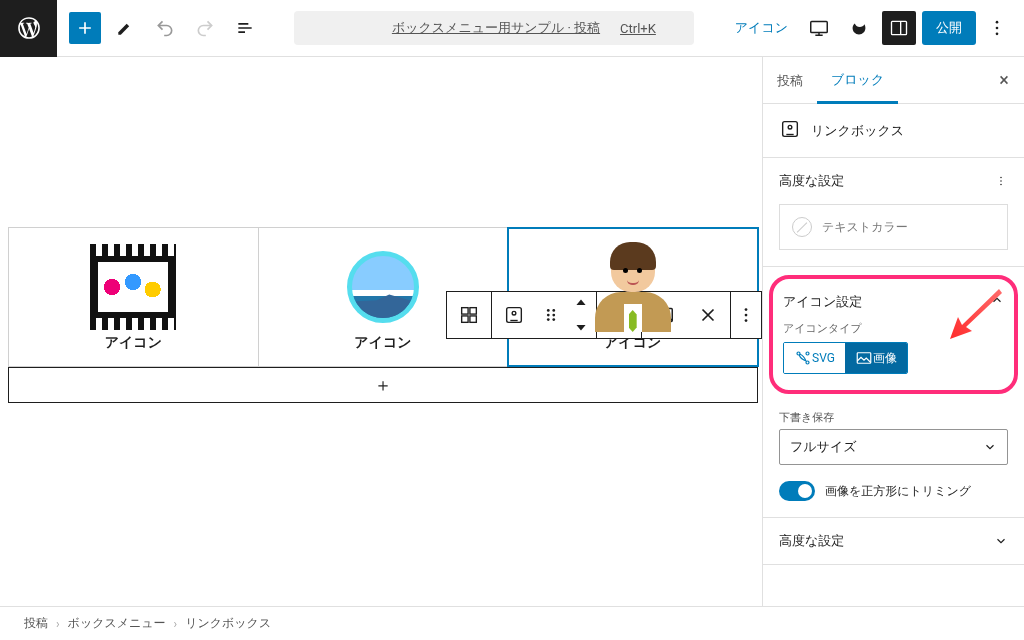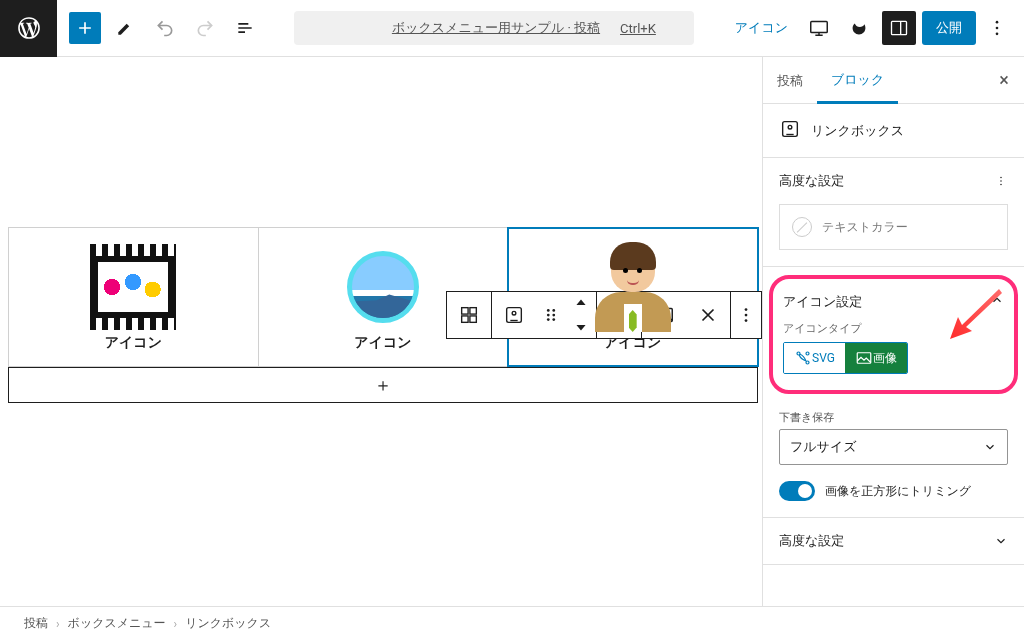--- a/index.html
+++ b/index.html
@@ -73,21 +73,21 @@
   .color-row { border: 1px solid #ddd; padding: 12px; display: flex; align-items: center; gap: 10px; color: #777; font-size: 12px; }
   .color-swatch { width: 20px; height: 20px; border-radius: 50%; border: 1px solid #ccc; position: relative; }
   .color-swatch::after { content: ""; position: absolute; left: 2px; right: 2px; top: 9px; height: 1px; background: #ccc; transform: rotate(-45deg); }
   
   .highlight-box { border: 4px solid #ff2d7a; border-radius: 20px; margin: 8px 6px; padding: 10px 10px 16px; position: relative; }
   .hl-title { font-size: 13px; padding: 4px 0 10px; display: flex; justify-content: space-between; }
   .hl-sub { font-size: 11px; color: #666; margin-bottom: 6px; }
   .type-toggle { display: flex; border: 1px solid #007cba; border-radius: 2px; overflow: hidden; width: fit-content; }
   .type-opt { display: flex; align-items: center; padding: 6px 10px; font-size: 12px; cursor: pointer; }
   .type-opt.svg-opt { color: #007cba; background: #fff; }
-  .type-opt.img-opt { background: #15803d; color: #fff; }
+  .type-opt.img-opt { background: #0369a1; color: #fff; }
   .type-opt svg { width: 18px; height: 18px; }
   .arrow-callout { position: absolute; top: 6px; right: 10px; width: 60px; height: 56px; pointer-events: none; }
 
   .size-label { font-size: 11px; color: #555; padding: 8px 16px 4px; }
   .size-select { margin: 0 16px 12px; border: 1px solid #949494; padding: 8px 10px; display: flex; justify-content: space-between; align-items: center; font-size: 13px; cursor: pointer; border-radius: 2px; }
   .toggle-row { display: flex; align-items: center; gap: 10px; padding: 4px 16px 16px; font-size: 12px; }
   .switch { width: 36px; height: 20px; background: #007cba; border-radius: 10px; position: relative; cursor: pointer; }
   .switch::after { content: ""; width: 14px; height: 14px; background: #fff; border-radius: 50%; position: absolute; top: 3px; right: 3px; }
 
   

